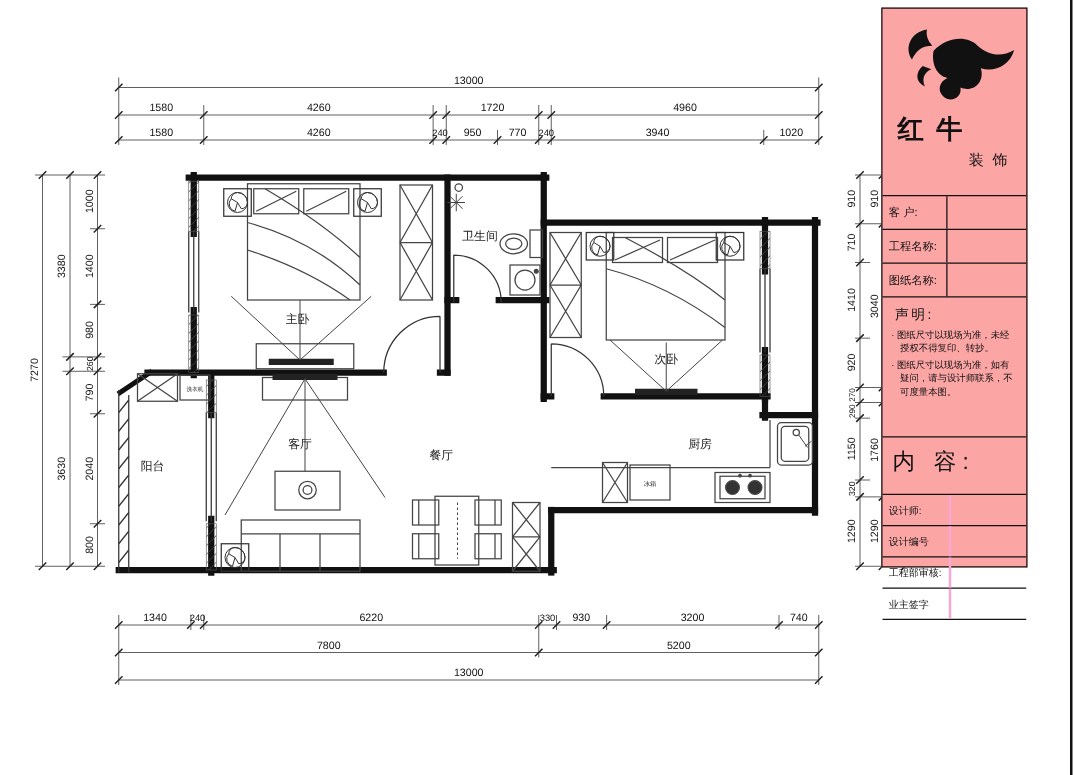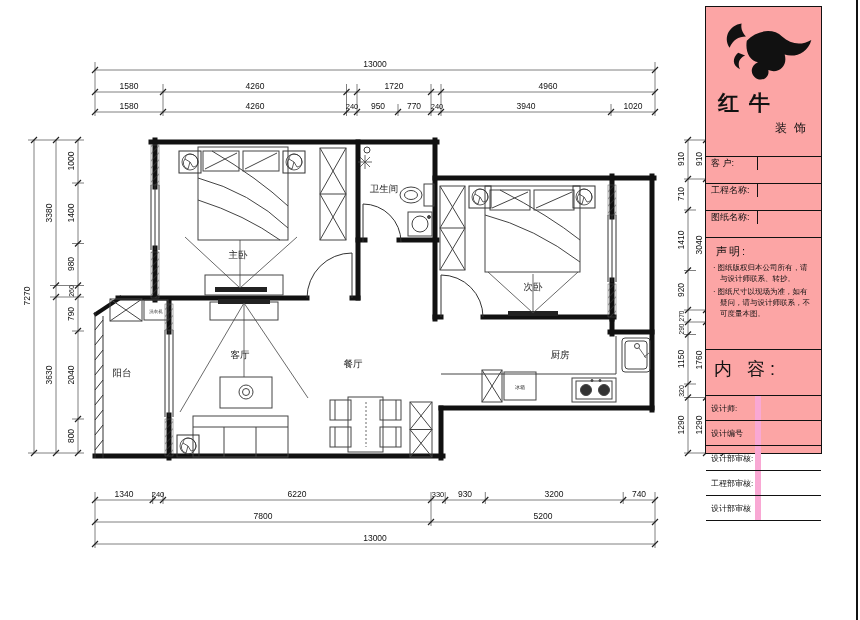--- a/index.html
+++ b/index.html
@@ -7,32 +7,32 @@
   #sheet{position:relative;width:860px;height:620px;background:#fff;}
   svg text{font-family:"Liberation Sans","DejaVu Sans",sans-serif;}
   
   #titleblock{position:absolute;left:705px;top:6px;width:117px;height:448px;
     border:1.5px solid #111;box-sizing:border-box;background:#fca5a5;}
   .tb-sec{box-sizing:border-box;border-bottom:1px solid #111;position:relative;}
   #tb-logo{height:150px;border-bottom:1.5px solid #111;padding-top:6px;}
   #tb-logo svg{display:block;margin:2px auto 0;}
   .brand-main{font-size:21px;letter-spacing:10px;padding-left:12px;font-weight:bold;color:#111;}
   .brand-sub{font-size:12px;letter-spacing:7px;text-align:right;padding-right:8px;margin-top:3px;color:#111;}
-  .tb-row{height:27px;display:flex;align-items:stretch;flex-direction:column;}
+  .tb-row{height:27px;display:flex;align-items:stretch;}
   .tb-row .lbl{width:52px;border-right:1px solid #111;font-size:9px;display:flex;
     align-items:center;padding-left:5px;box-sizing:border-box;}
   .tb-row .val{flex:1;}
   #tb-statement{height:112px;padding:4px 6px;box-sizing:border-box;}
   #tb-statement .head{font-size:11px;letter-spacing:2px;margin:2px 0 4px 4px;}
   #tb-statement .item{font-size:7.5px;line-height:1.45;margin-bottom:2px;
     padding-left:8px;text-indent:-7px;}
   #tb-content{height:46px;}
   #tb-content .big{font-size:18px;letter-spacing:5px;padding:7px 0 0 8px;}
   .tb-srow{height:25px;display:flex;}
-  .tb-srow .lbl{width:55px;border-right:6px solid #f9a8d4;font-size:8px;display:flex;
+  .tb-srow .lbl{width:55px;border-right:2px solid #f9a8d4;font-size:8px;display:flex;
     align-items:center;padding-left:5px;box-sizing:border-box;}
   .tb-srow .val{flex:1;}
   #tb-footer{height:66px;border-bottom:none;padding:6px 6px 0 6px;box-sizing:border-box;}
   #tb-footer .l1{font-size:8.5px;margin-top:3px;}
   #tb-footer .l2{font-size:8.5px;margin-top:14px;}
   .sigline{display:inline-block;width:52px;border-bottom:1px solid #111;height:10px;}
   #sheet-edge{position:absolute;left:856px;top:0;width:2px;height:620px;background:#111;}
 </style>
 </head>
 <body>
@@ -301,45 +301,41 @@
       <div class="lbl">工程名称:</div>
       <div class="val"></div>
     </div>
     <div class="tb-row tb-sec">
       <div class="lbl">图纸名称:</div>
       <div class="val"></div>
     </div>
 
     <div id="tb-statement" class="tb-sec">
       <div class="head">声明:</div>
-      <div class="item">· 图纸版权归本公司所有，请与设计师联系、转抄。</div>
+      <div class="item">· 图纸尺寸以现场为准，未经授权不得复印、转抄。</div>
       <div class="item">· 图纸尺寸以现场为准，如有疑问，请与设计师联系，不可度量本图。</div>
     </div>
 
     <div id="tb-content" class="tb-sec">
       <div class="big">内 容:</div>
     </div>
 
     <div class="tb-srow tb-sec">
       <div class="lbl">设计师:</div>
         <div class="val"></div>
     </div>
     <div class="tb-srow tb-sec">
       <div class="lbl">设计编号</div>
         <div class="val"></div>
     </div>
     <div class="tb-srow tb-sec">
-      <div class="lbl">设计部审核:</div>
-        <div class="val"></div>
-    </div>
-    <div class="tb-srow tb-sec">
       <div class="lbl">工程部审核:</div>
         <div class="val"></div>
     </div>
     <div class="tb-srow tb-sec">
-      <div class="lbl">设计部审核</div>
+      <div class="lbl">业主签字</div>
         <div class="val"></div>
     </div>
 
   </div>
 
   <div id="sheet-edge"></div>
 </div>
 
 </body></html>

